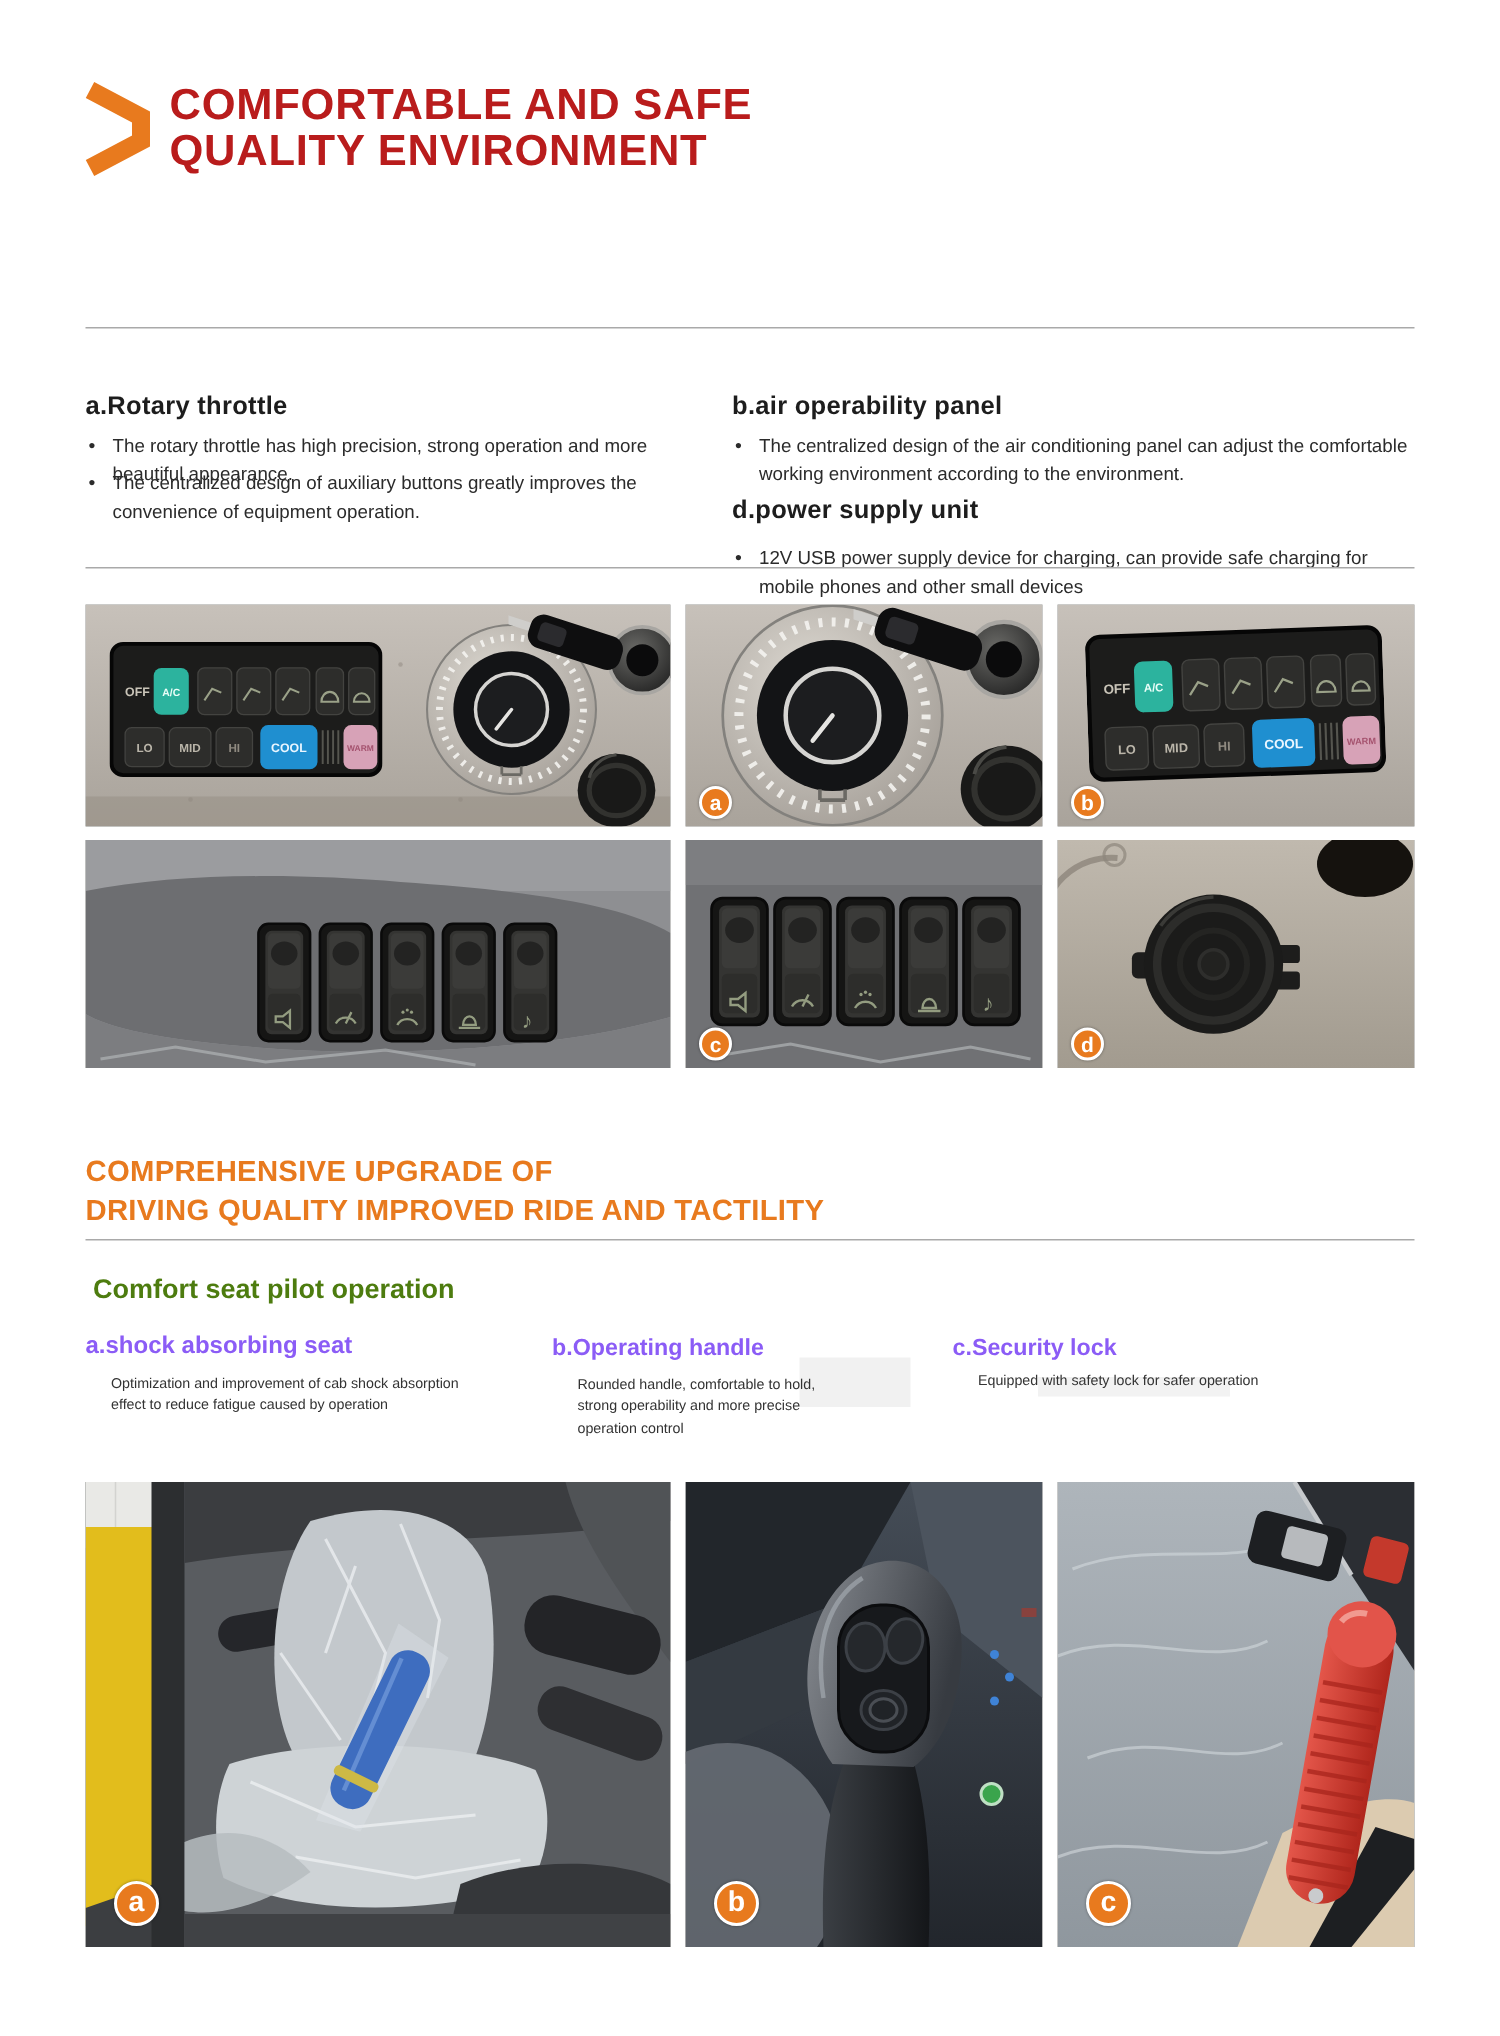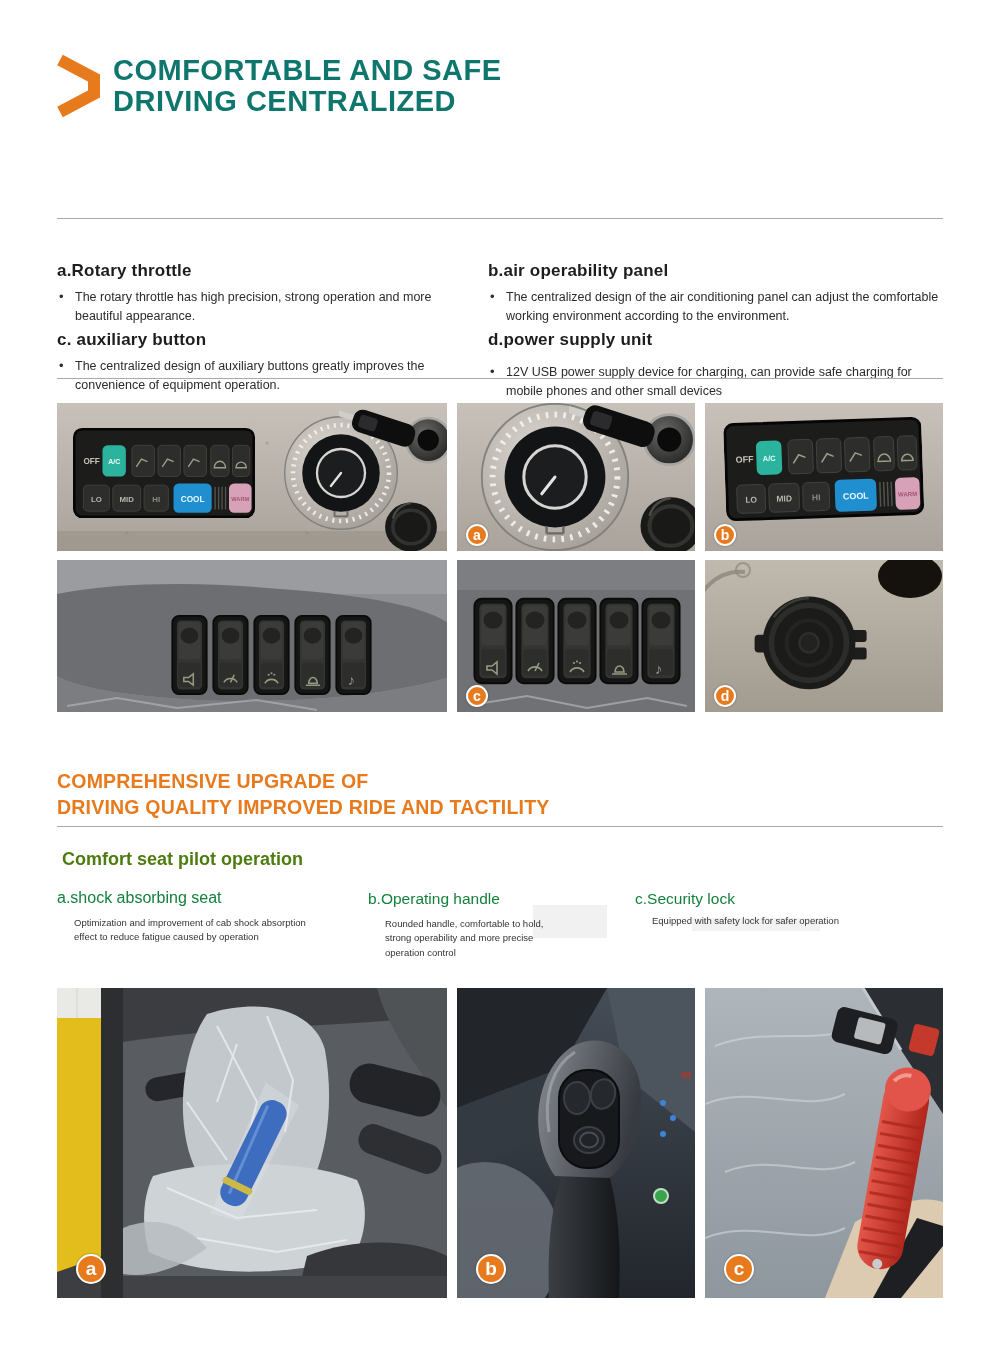--- a/index.html
+++ b/index.html
@@ -1,21 +1,21 @@
 <!DOCTYPE html>
 <html><head>
 <meta charset="utf-8">
 <style>
   * { margin:0; padding:0; box-sizing:border-box; }
   body { background:#fff; font-family:"Liberation Sans","DejaVu Sans",sans-serif; }
   .page { position:relative; width:1000px; height:1357px; background:#fff; overflow:hidden; }
 
   
   .chevron { position:absolute; left:54px; top:52px; width:48px; height:68px; }
-  .main-title { position:absolute; left:113px; top:55px; color:#0f766e; font-weight:bold;
+  .main-title { position:absolute; left:113px; top:55px; color:#b91c1c; font-weight:bold;
                 font-size:29px; line-height:31px; letter-spacing:0.5px; }
 
   .s1-heading { position:absolute; left:62px; top:171px; color:#E87A1E; font-weight:bold;
                 font-size:20.5px; letter-spacing:0.3px; }
 
   .hr { position:absolute; left:57px; width:886px; height:1px; background:#a9a9a9; }
   .hr1 { top:218px; } .hr2 { top:378px; } .hr3 { top:826px; width:886px; }
 
   
   .feat { position:absolute; }
@@ -42,21 +42,21 @@
            background:#E87A1E; border:2px solid #fff; box-shadow:0 0 2px rgba(0,0,0,.4);
            color:#fff; font-weight:bold; font-size:14px; line-height:18px; text-align:center; }
   .badge-lg { left:19px; bottom:14px; width:30px; height:30px; font-size:19px; line-height:26px; }
 
   
   .s2-heading { position:absolute; left:57px; top:768px; color:#E87A1E; font-weight:bold;
                 font-size:19.5px; line-height:26px; letter-spacing:0.2px; }
   .s2-sub { position:absolute; left:62px; top:849px; color:#4d7c0f; font-weight:bold; font-size:18px; }
 
   .f2 { position:absolute; }
-  .f2 h4 { font-size:16px; font-weight:normal; color:#15803d; }
+  .f2 h4 { font-size:16px; font-weight:bold; color:#8b5cf6; }
   .f2 .small { margin-top:9px; margin-left:17px; font-size:9.5px; line-height:1.5; color:#333; }
   .f2a { left:57px; top:889px; width:250px; }
   .f2b { left:368px; top:890px; width:200px; }
   .f2b h4 { font-size:15.5px; }
   .f2c { left:635px; top:890px; width:230px; }
   .f2c h4 { font-size:15.5px; }
   .f2c .small { margin-top:6px; white-space:nowrap; }
 
   .artifact { position:absolute; background:#ededed; }
   .art1 { left:533px; top:905px; width:74px; height:33px; opacity:.8; }
@@ -212,35 +212,34 @@
   </defs>
 </svg>
 
 <div class="page">
 
   <svg class="chevron" viewBox="0 0 48 68">
     <path d="M6,8 L40,26 L40,42 L6,60" fill="none" stroke="#E87A1E" stroke-width="12"></path>
   </svg>
   <div class="main-title">
     <div>COMFORTABLE AND SAFE</div>
-    <div>DRIVING CENTRALIZED</div>
+    <div>QUALITY ENVIRONMENT</div>
   </div>
 
   <div class="hr hr1"></div>
 
   <div class="feat fa">
     <h3>a.Rotary throttle</h3>
     <div class="bullet">The rotary throttle has high precision, strong operation and more beautiful appearance.</div>
   </div>
   <div class="feat fb">
     <h3>b.air operability panel</h3>
     <div class="bullet">The centralized design of the air conditioning panel can adjust the comfortable working environment according to the environment.</div>
   </div>
   <div class="feat fc">
-    <h3>c. auxiliary button</h3>
     <div class="bullet">The centralized design of auxiliary buttons greatly improves the convenience of equipment operation.</div>
   </div>
   <div class="feat fd">
     <h3>d.power supply unit</h3>
     <div class="bullet">12V USB power supply device for charging, can provide safe charging for mobile phones and other small devices</div>
   </div>
   <div class="hr hr2"></div>
 
   <div class="grid1">
 

